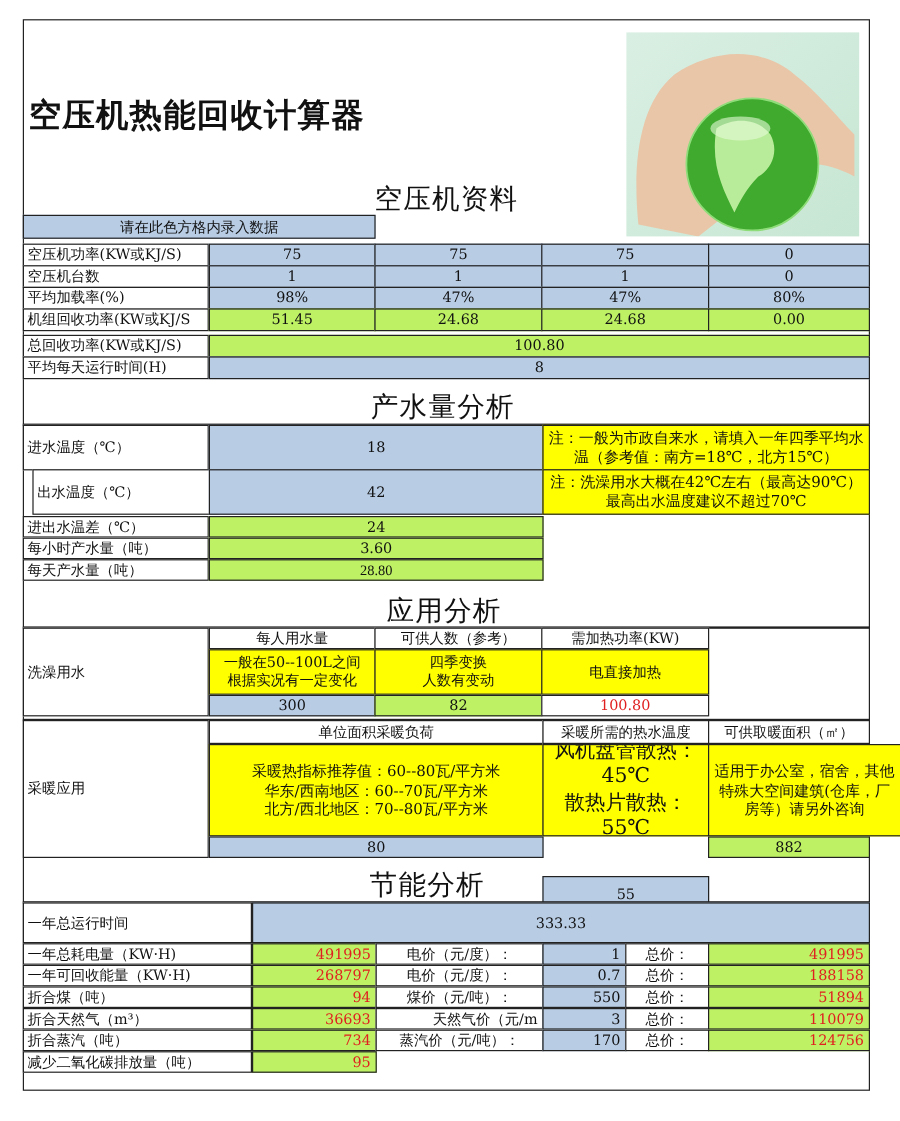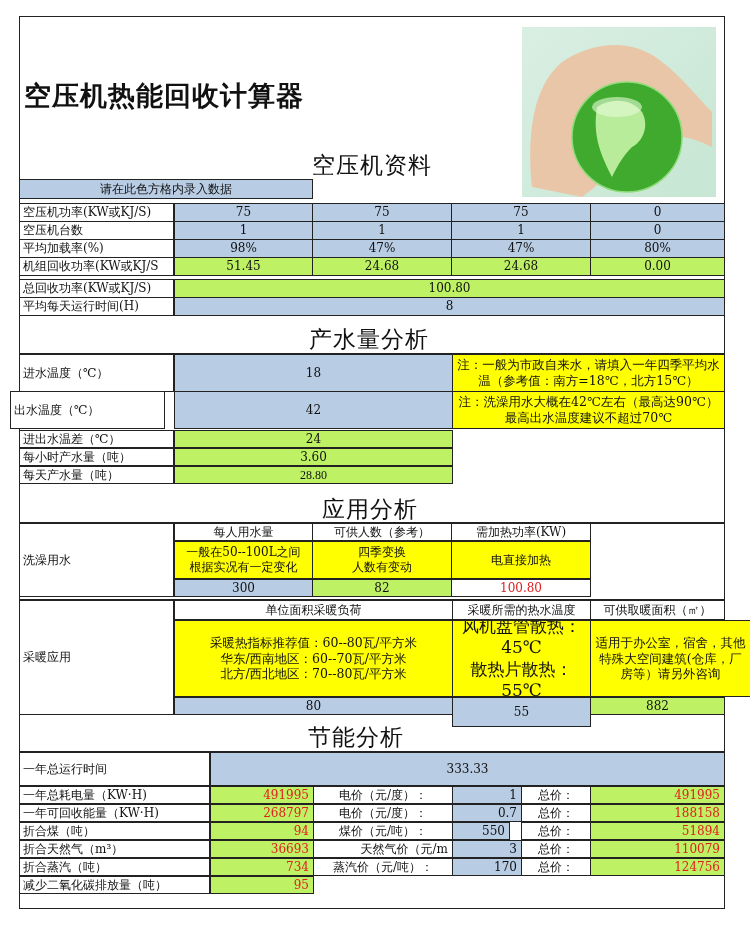--- a/index.html
+++ b/index.html
@@ -65,21 +65,21 @@
 <div class="c l white" style="left:19px;top:279px;width:155px;height:19px;">总回收功率(KW或KJ/S)</div>
 <div class="c orange" style="left:174px;top:279px;width:551px;height:19px;">100.80</div>
 <div class="c l white" style="left:19px;top:297px;width:155px;height:19px;">平均每天运行时间(H)</div>
 <div class="c blue" style="left:174px;top:297px;width:551px;height:19px;">8</div>
 
 <div class="sect" style="left:309px;top:324px;">产水量分析</div>
 <div class="hline" style="left:19px;top:353px;width:706px;"></div>
 <div class="c l white" style="left:19px;top:354px;width:155px;height:38px;">进水温度（℃）</div>
 <div class="c blue" style="left:174px;top:354px;width:279px;height:38px;">18</div>
 <div class="c yellow wrap" style="left:452px;top:354px;width:273px;height:38px;font-size:12.5px;padding:0 4px;">注：一般为市政自来水，请填入一年四季平均水温（参考值：南方=18℃，北方15℃）</div>
-<div class="c l white" style="left:10px;top:391px;width:155px;height:38px;">出水温度（℃）</div>
+<div class="c l white" style="left:27px;top:391px;width:155px;height:38px;">出水温度（℃）</div>
 <div class="c blue" style="left:174px;top:391px;width:279px;height:38px;">42</div>
 <div class="c yellow wrap" style="left:452px;top:391px;width:273px;height:38px;font-size:12.5px;padding:0 4px;">注：洗澡用水大概在42℃左右（最高达90℃）最高出水温度建议不超过70℃</div>
 <div class="c l white" style="left:19px;top:430px;width:155px;height:18px;">进出水温差（℃）</div>
 <div class="c orange" style="left:174px;top:430px;width:279px;height:18px;">24</div>
 <div class="c l white" style="left:19px;top:448px;width:155px;height:18px;">每小时产水量（吨）</div>
 <div class="c orange" style="left:174px;top:448px;width:279px;height:18px;">3.60</div>
 <div class="c l white" style="left:19px;top:466px;width:155px;height:18px;">每天产水量（吨）</div>
 <div class="c orange" style="left:174px;top:466px;width:279px;height:18px;font-family:Liberation Serif, serif;">28.80</div>
 
 <div class="sect" style="left:322px;top:494px;">应用分析</div>
@@ -102,21 +102,21 @@
 <div class="c white" style="left:174px;top:600px;width:279px;height:20px;">单位面积采暖负荷</div>
 <div class="c white" style="left:452px;top:600px;width:139px;height:20px;">采暖所需的热水温度</div>
 <div class="c white" style="left:590px;top:600px;width:135px;height:20px;">可供取暖面积（㎡）</div>
 <div class="c yellow wrap" style="left:174px;top:620px;width:279px;height:77px;white-space:pre-line;font-size:12.5px;">采暖热指标推荐值：60--80瓦/平方米
 华东/西南地区：60--70瓦/平方米
 北方/西北地区：70--80瓦/平方米</div>
 <div class="c yellow wrap" style="left:452px;top:620px;width:139px;height:77px;white-space:pre-line;font-size:17px;">风机盘管散热：45℃
 散热片散热：55℃</div>
 <div class="c yellow wrap" style="left:590px;top:620px;width:161px;height:77px;font-size:12.5px;padding:0 4px;">适用于办公室，宿舍，其他特殊大空间建筑(仓库，厂房等）请另外咨询</div>
 <div class="c blue" style="left:174px;top:697px;width:279px;height:18px;">80</div>
-<div class="c blue" style="left:452px;top:697px;width:139px;height:30px;">55</div>
+<div class="c blue" style="left:452px;top:730px;width:139px;height:30px;">55</div>
 <div class="c orange" style="left:590px;top:697px;width:135px;height:18px;">882</div>
 
 <div class="sect" style="left:308px;top:722px;">节能分析</div>
 <div class="hline" style="left:19px;top:751px;width:706px;"></div>
 <div class="c l white" style="left:19px;top:752px;width:191px;height:34px;">一年总运行时间</div>
 <div class="c blue" style="left:210px;top:752px;width:515px;height:34px;">333.33</div>
 
 <div class="c l white" style="left:19px;top:786px;width:191px;height:18px;">一年总耗电量（KW·H)</div>
 <div class="c orange r red" style="left:210px;top:786px;width:104px;height:18px;">491995</div>
 <div class="c white" style="left:313px;top:786px;width:140px;height:18px;">电价（元/度）：</div>
@@ -127,21 +127,21 @@
 <div class="c l white" style="left:19px;top:804px;width:191px;height:18px;">一年可回收能量（KW·H)</div>
 <div class="c orange r red" style="left:210px;top:804px;width:104px;height:18px;">268797</div>
 <div class="c white" style="left:313px;top:804px;width:140px;height:18px;">电价（元/度）：</div>
 <div class="c blue r" style="left:452px;top:804px;width:70px;height:18px;">0.7</div>
 <div class="c white" style="left:521px;top:804px;width:70px;height:18px;">总价：</div>
 <div class="c orange r red" style="left:590px;top:804px;width:135px;height:18px;">188158</div>
 
 <div class="c l white" style="left:19px;top:822px;width:191px;height:18px;">折合煤（吨）</div>
 <div class="c orange r red" style="left:210px;top:822px;width:104px;height:18px;">94</div>
 <div class="c white" style="left:313px;top:822px;width:140px;height:18px;">煤价（元/吨）：</div>
-<div class="c blue r" style="left:452px;top:822px;width:58px;height:18px;">550</div>
+<div class="c blue r" style="left:452px;top:822px;width:70px;height:18px;">550</div>
 <div class="c white" style="left:521px;top:822px;width:70px;height:18px;">总价：</div>
 <div class="c orange r red" style="left:590px;top:822px;width:135px;height:18px;">51894</div>
 
 <div class="c l white" style="left:19px;top:840px;width:191px;height:18px;">折合天然气（m³）</div>
 <div class="c orange r red" style="left:210px;top:840px;width:104px;height:18px;">36693</div>
 <div class="c white r" style="left:313px;top:840px;width:140px;height:18px;padding-left:24px;">天然气价（元/m</div>
 <div class="c blue r" style="left:452px;top:840px;width:70px;height:18px;">3</div>
 <div class="c white" style="left:521px;top:840px;width:70px;height:18px;">总价：</div>
 <div class="c orange r red" style="left:590px;top:840px;width:135px;height:18px;">110079</div>
 

